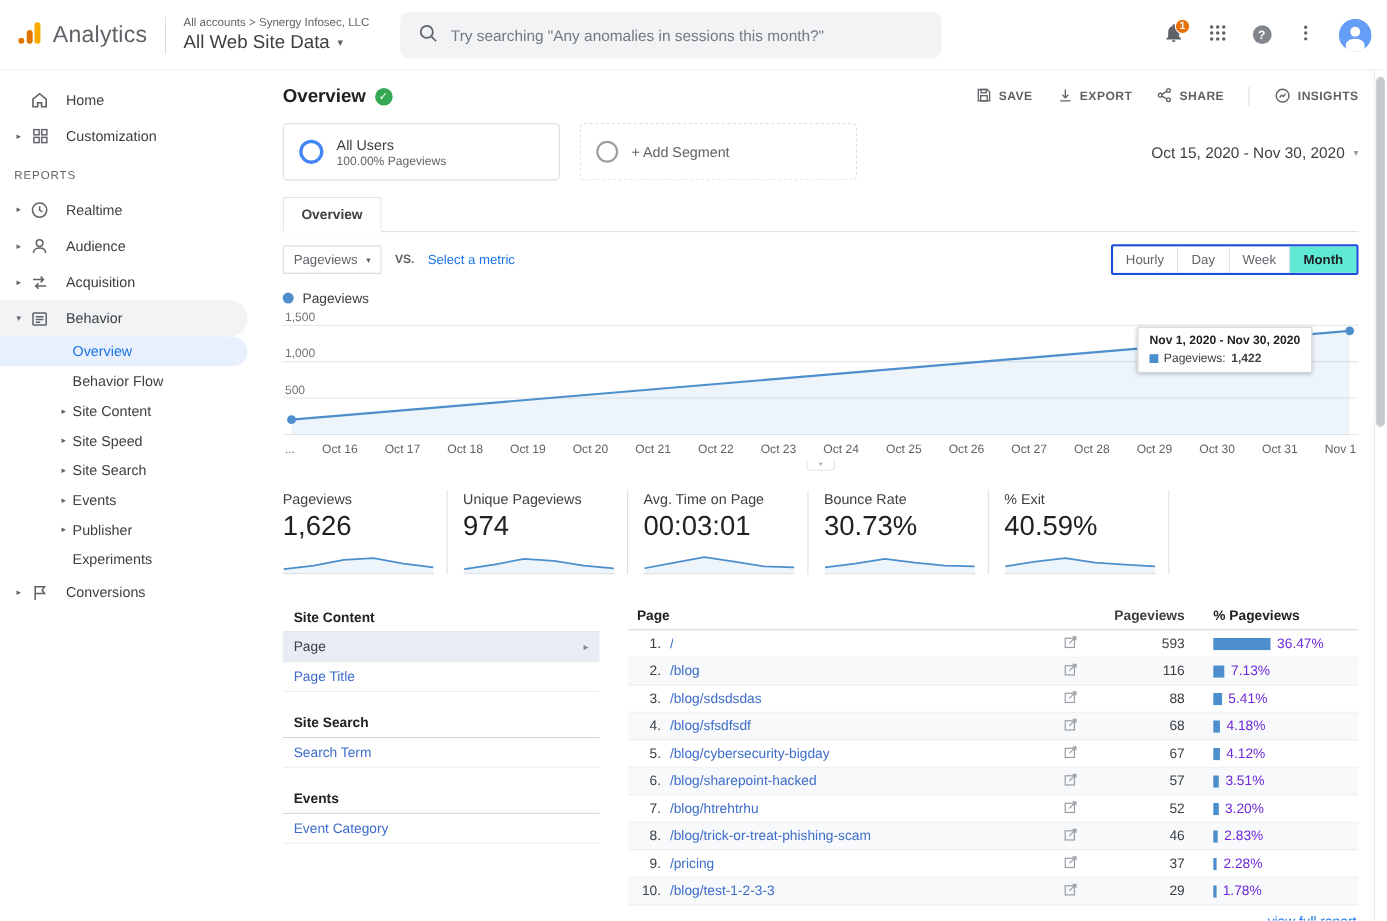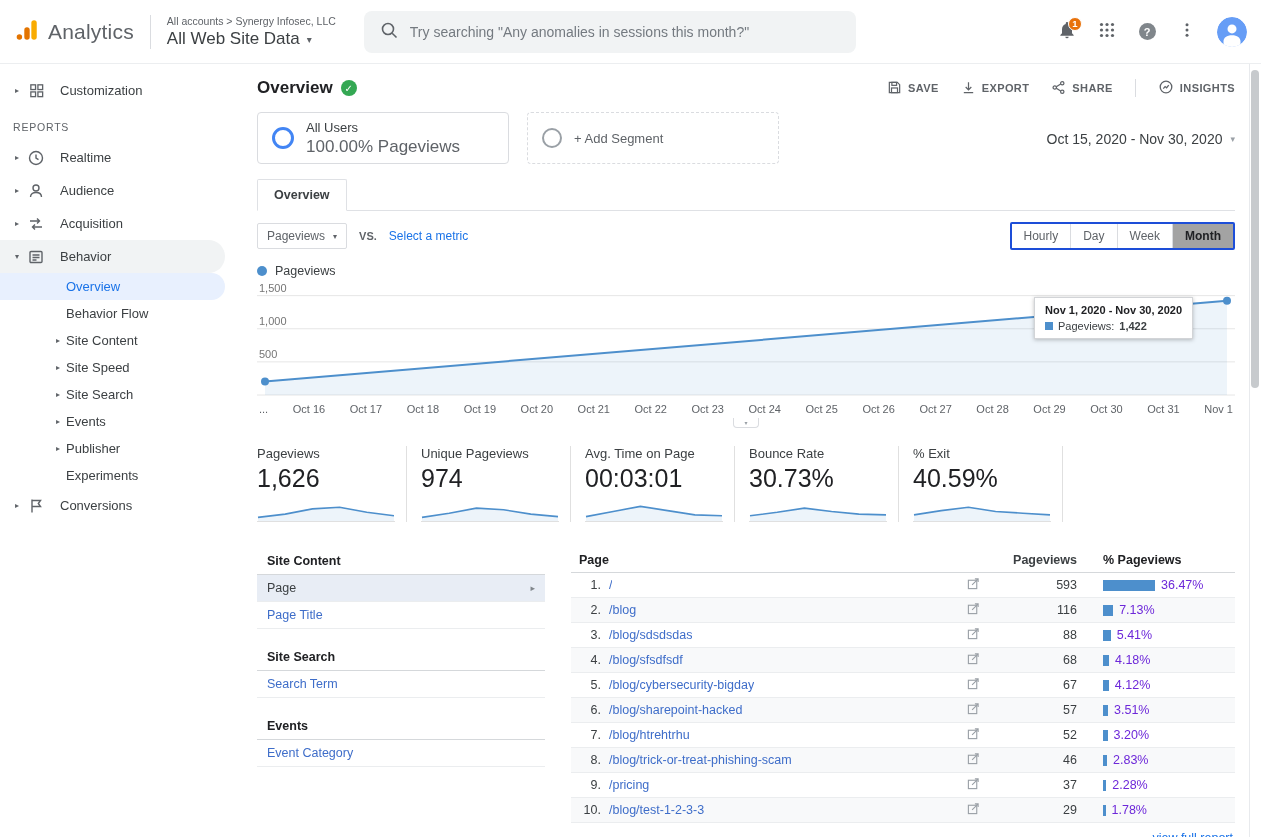--- a/index.html
+++ b/index.html
@@ -50,39 +50,39 @@
   .action-btn{display:flex;align-items:center;gap:6px;color:#5f6368;font-size:11px;font-weight:bold;letter-spacing:.4px;}
   .v-div{width:1px;height:18px;background:#dadce0;}
 
   
   .segments-row{display:flex;margin-top:12px;}
   .segment-card{width:252px;height:52px;border:1px solid #dadce0;border-radius:4px;display:flex;align-items:center;padding:0 14px;gap:12px;cursor:pointer;background:#fff;}
   .segment-card.add{margin-left:18px;border-style:dashed;}
   .seg-ring{width:22px;height:22px;border-radius:50%;border:3px solid #4285f4;flex:none;}
   .seg-ring.gray{border:2px solid #9aa0a6;width:20px;height:20px;}
   .seg-title{font-size:13px;color:#3c4043;}
-  .seg-sub{font-size:17px;color:#5f6368;margin-top:2px;}
+  .seg-sub{font-size:11px;color:#5f6368;margin-top:2px;}
   .add-label{color:#5f6368;font-size:13px;}
   .date-range{margin-left:auto;display:flex;align-items:center;gap:8px;font-size:14px;color:#3c4043;margin-top:2px;cursor:pointer;text-align:right;}
   .date-range .caret{font-size:9px;color:#9aa0a6;}
 
   
   .tab-strip{margin-top:14px;border-bottom:1px solid #dfe1e5;}
   .tab{display:inline-block;padding:8px 16px;border:1px solid #dfe1e5;border-bottom:1px solid #fff;background:#fff;font-size:12.5px;font-weight:bold;color:#3c4043;position:relative;top:1px;border-radius:2px 2px 0 0;cursor:pointer;}
 
   
   .controls-row{display:flex;align-items:center;margin-top:12px;height:26px;}
   .metric-select{display:flex;align-items:center;gap:8px;border:1px solid #dadce0;border-radius:2px;padding:5px 9px;font-size:12px;color:#5f6368;background:#fff;}
   .metric-select .caret{font-size:8px;}
   .vs-label{font-size:11px;color:#5f6368;margin:0 12px;font-weight:bold;}
   .select-metric{color:#1a73e8;font-size:12px;}
   .gran-group{margin-left:auto;display:flex;border:2px solid #1d4ed8;border-radius:2px;overflow:hidden;}
   .gran-btn{padding:5px 12px;font-size:12px;color:#5f6368;border-left:1px solid #dadce0;background:#fff;}
   .gran-btn:first-child{border-left:none;}
-  .gran-btn.active{background:#a3a3a3;color:#202124;font-weight:bold;}
+  .gran-btn.active{background:#5eead4;color:#202124;font-weight:bold;}
 
   
   .legend{display:flex;align-items:center;gap:8px;margin-top:14px;font-size:12.5px;color:#3c4043;height:16px;}
   .legend-dot{width:10px;height:10px;border-radius:50%;background:#4d8fcc;}
   .chart-wrap{position:relative;margin-top:2px;}
   .chart-svg{width:100%;height:118px;display:block;}
   .x-labels{display:flex;justify-content:space-between;margin-top:4px;font-size:11px;color:#5f6368;height:14px;padding:0 2px;}
   .axis-handle{width:26px;height:10px;margin:1px auto 0;border:1px solid #dadce0;border-top:none;border-radius:0 0 4px 4px;display:flex;align-items:center;justify-content:center;font-size:6px;color:#9aa0a6;cursor:pointer;}
   .chart-tooltip{position:absolute;right:42px;top:16px;background:#fff;border:1px solid #d2d4d7;box-shadow:0 1px 4px rgba(0,0,0,.25);padding:6px 10px;font-size:11px;z-index:3;}
   .tt-title{font-weight:bold;color:#202124;margin-bottom:4px;white-space:nowrap;}
@@ -197,20 +197,29 @@
           <circle cx="12" cy="9.5" r="3.6" fill="#fff"></circle>
           <path d="M12 14.5c-4.2 0-6.8 2.1-6.8 4.8V24h13.6v-4.7c0-2.7-2.6-4.8-6.8-4.8z" fill="#fff"></path>
         </svg>
     </div>
   </div>
 </header>
 
 <div class="body">
 
   <nav class="sidebar">
+    <div class="nav-item">
+      <span class="chev"></span>
+      <span class="nav-icon">
+        <svg width="18" height="18" viewBox="0 0 18 18" fill="none" stroke="#5f6368" stroke-width="1.5">
+            <path d="M3 8.2L9 3.2l6 5V15h-4.2v-3.6H7.2V15H3z"></path>
+          </svg>
+      </span>
+      <span>Home</span>
+    </div>
     <div class="nav-item">
       <span class="chev">▸</span>
       <span class="nav-icon">
         <svg width="17" height="17" viewBox="0 0 18 18" fill="none" stroke="#5f6368" stroke-width="1.4">
             <rect x="3" y="3" width="5" height="5"></rect>
             <rect x="10.5" y="3" width="5" height="5"></rect>
             <rect x="3" y="10.5" width="5" height="5"></rect>
             <rect x="10.5" y="10.5" width="5" height="5"></rect>
           </svg>
       </span>

